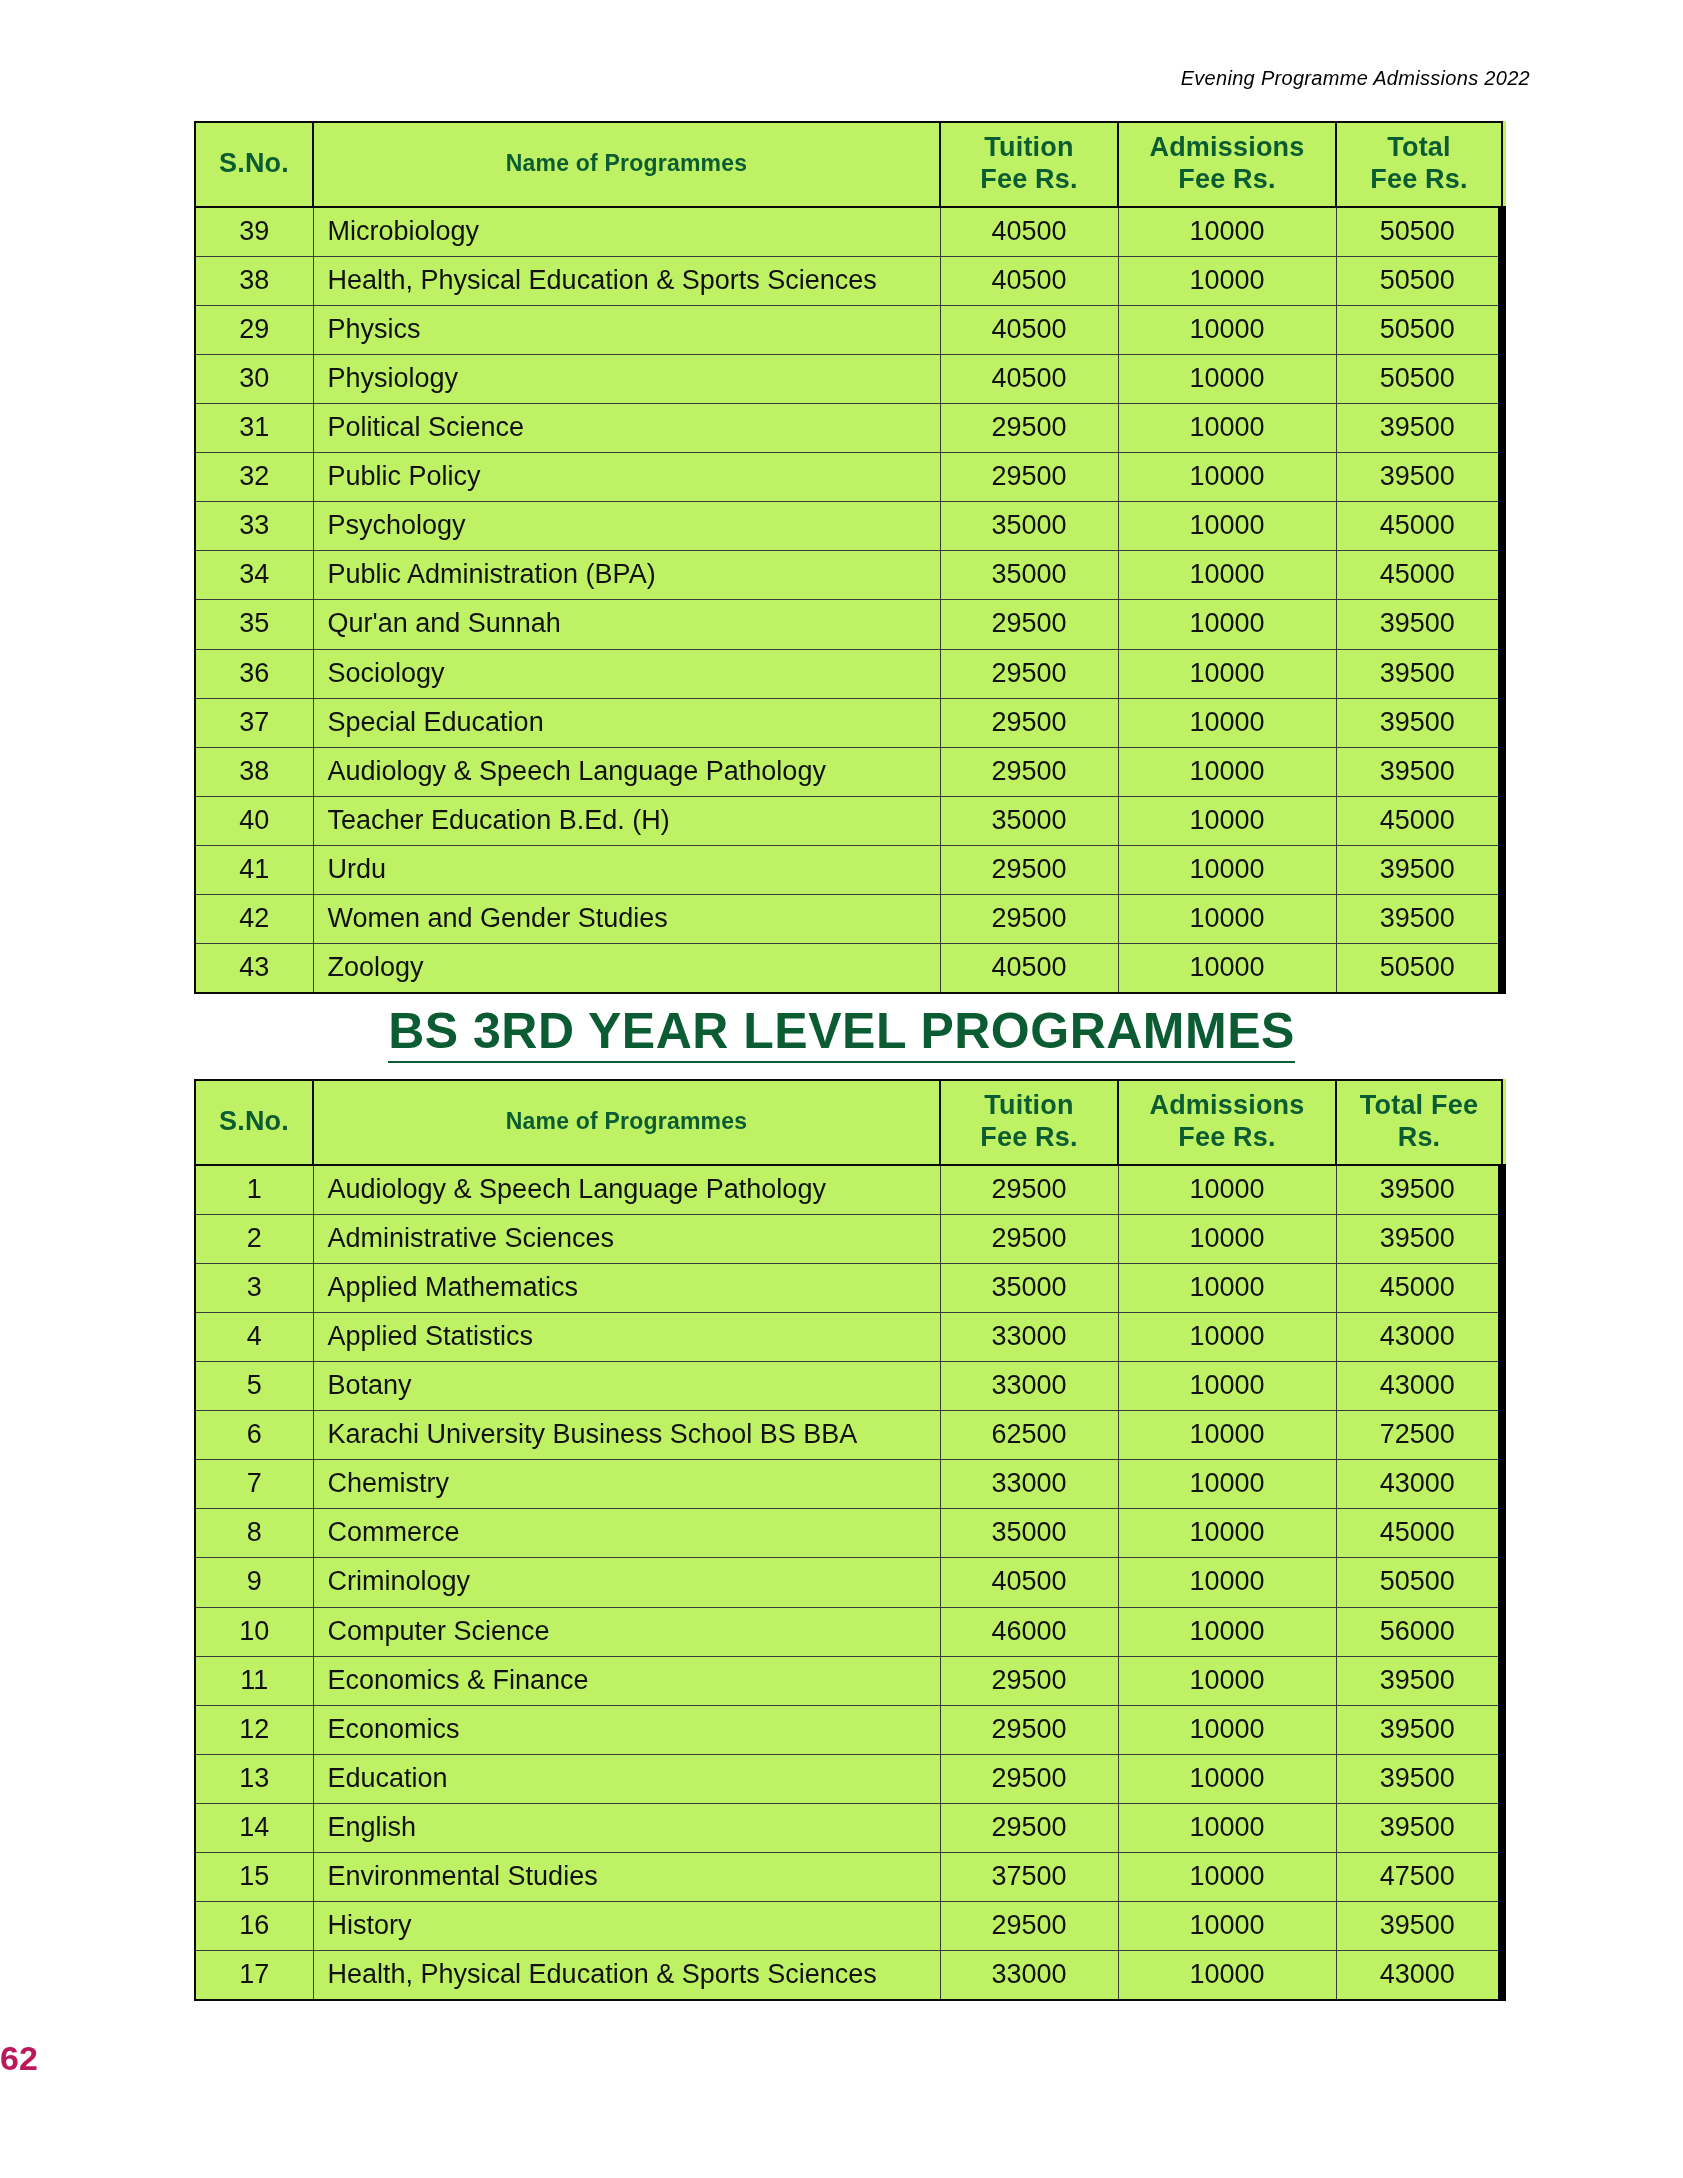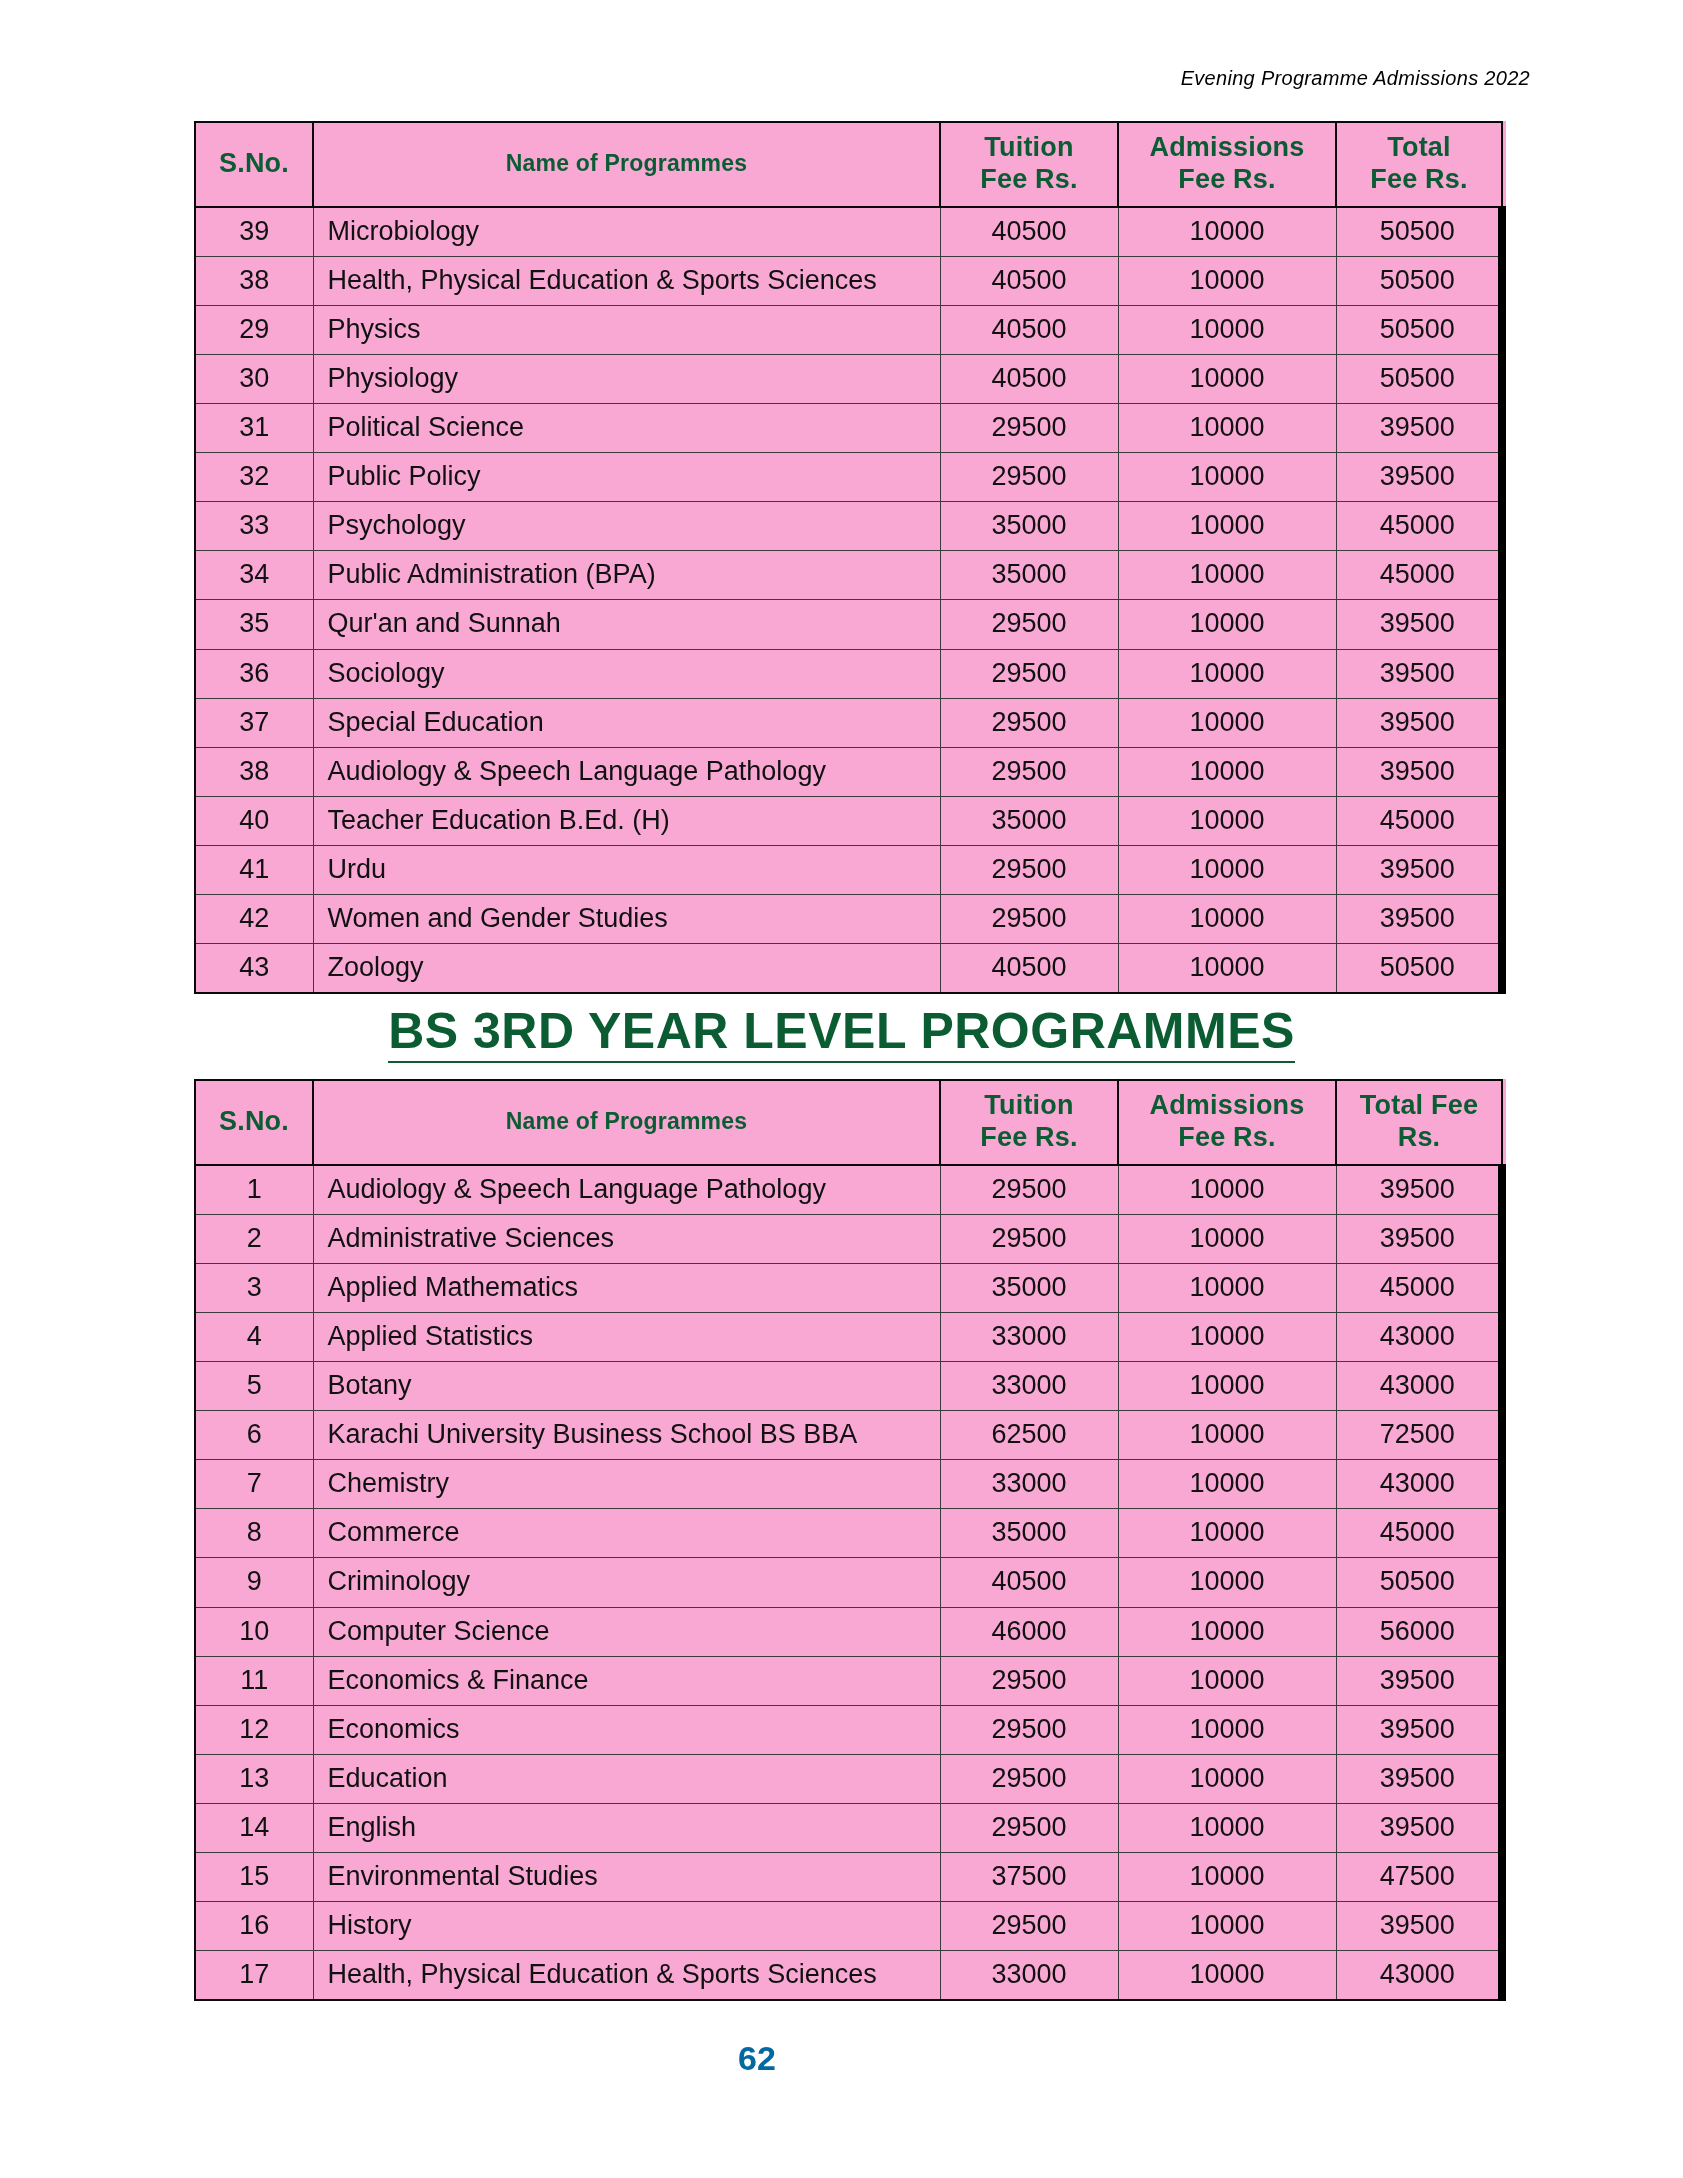--- a/index.html
+++ b/index.html
@@ -38,21 +38,21 @@
     white-space: nowrap;
   }
 
   
   .fee-table {
     position: absolute;
     left: 194px;
     width: 1307px;
     border-collapse: collapse;
     table-layout: fixed;
-    background: #f9a8d4;
+    background: #bef264;
   }
   #table-bs2 { top: 121px; }
   #table-bs3 { top: 1079px; }
 
   .fee-table col.c-sno   { width: 118px; }
   .fee-table col.c-name  { width: 627px; }
   .fee-table col.c-tui   { width: 178px; }
   .fee-table col.c-adm   { width: 218px; }
   .fee-table col.c-tot   { width: 166px; }
 
@@ -119,25 +119,24 @@
   .section-title span {
     border-bottom: 2px solid #0c5c33;
     padding-bottom: 2px;
   }
 
   
   .page-number {
     position: absolute;
     left: 0;
     width: 1514px;
-    text-align: center;
     top: 2039px;
     font-size: 34px;
     font-weight: bold;
-    color: #0369a1;
+    color: #be185d;
   }
 </style>
 </head>
 <body>
 
 <div class="page">
 
   <div class="doc-header">Evening Programme Admissions 2022</div>
 
   <table class="fee-table" id="table-bs2">

